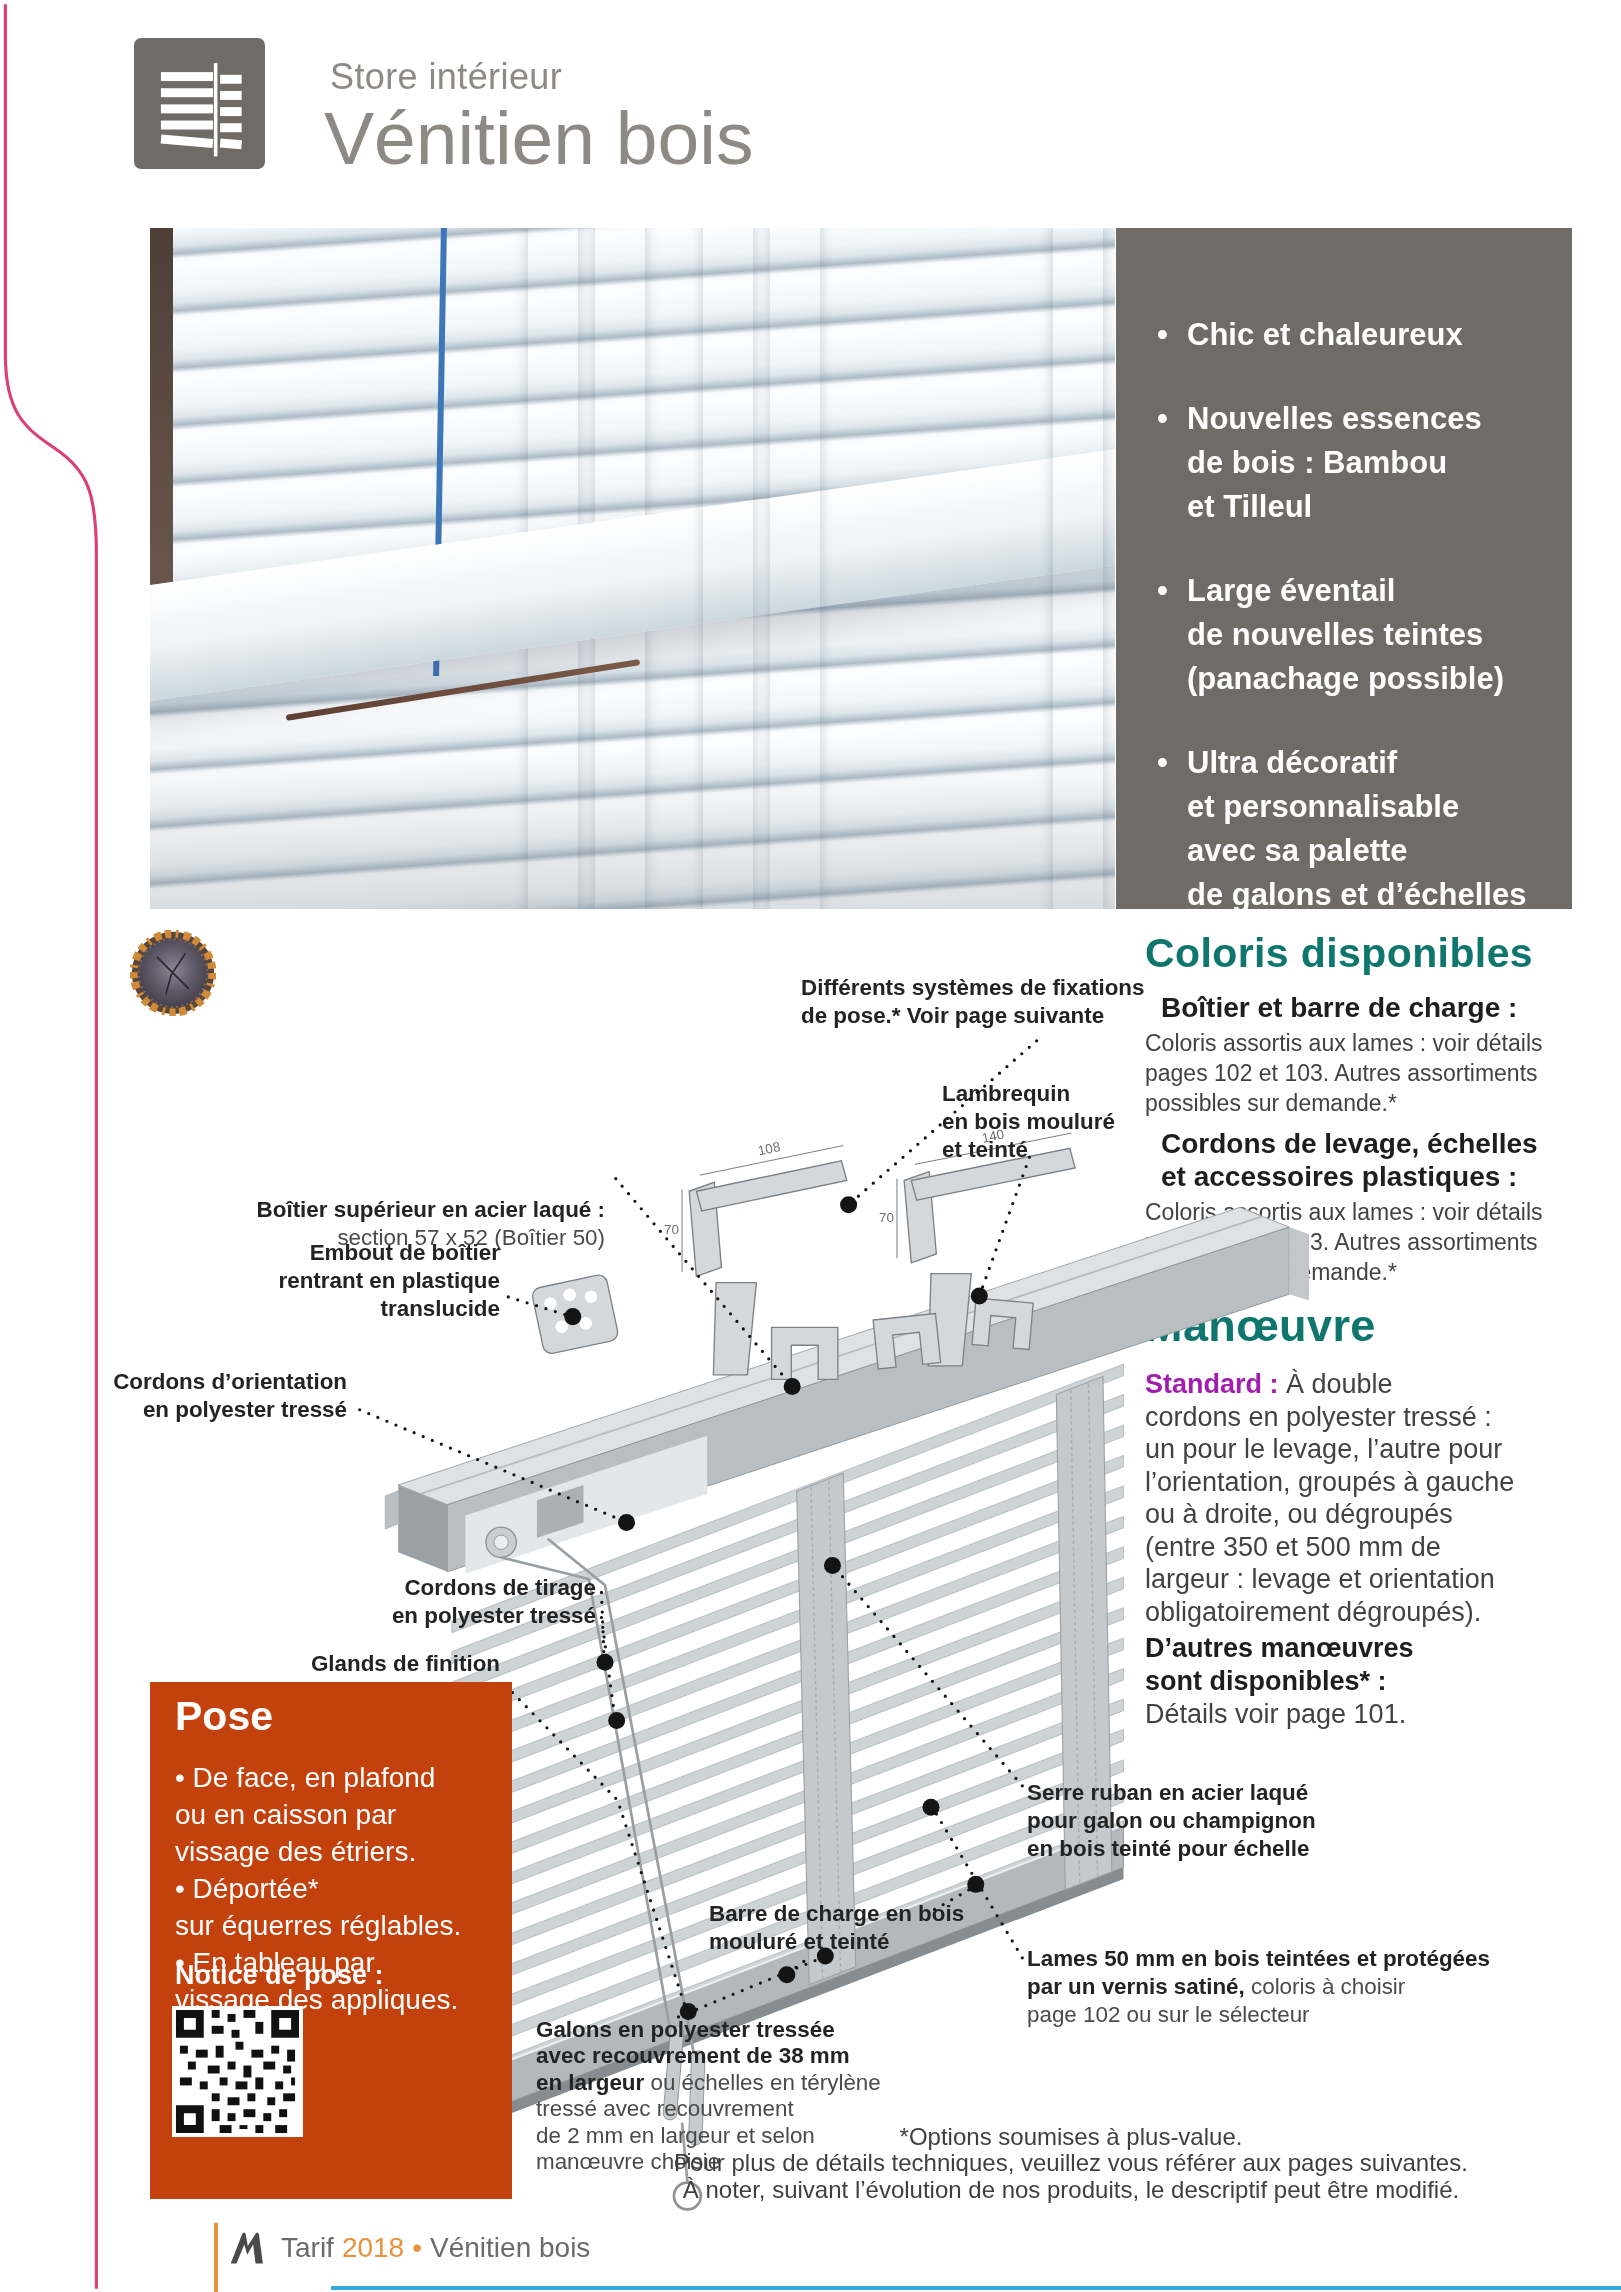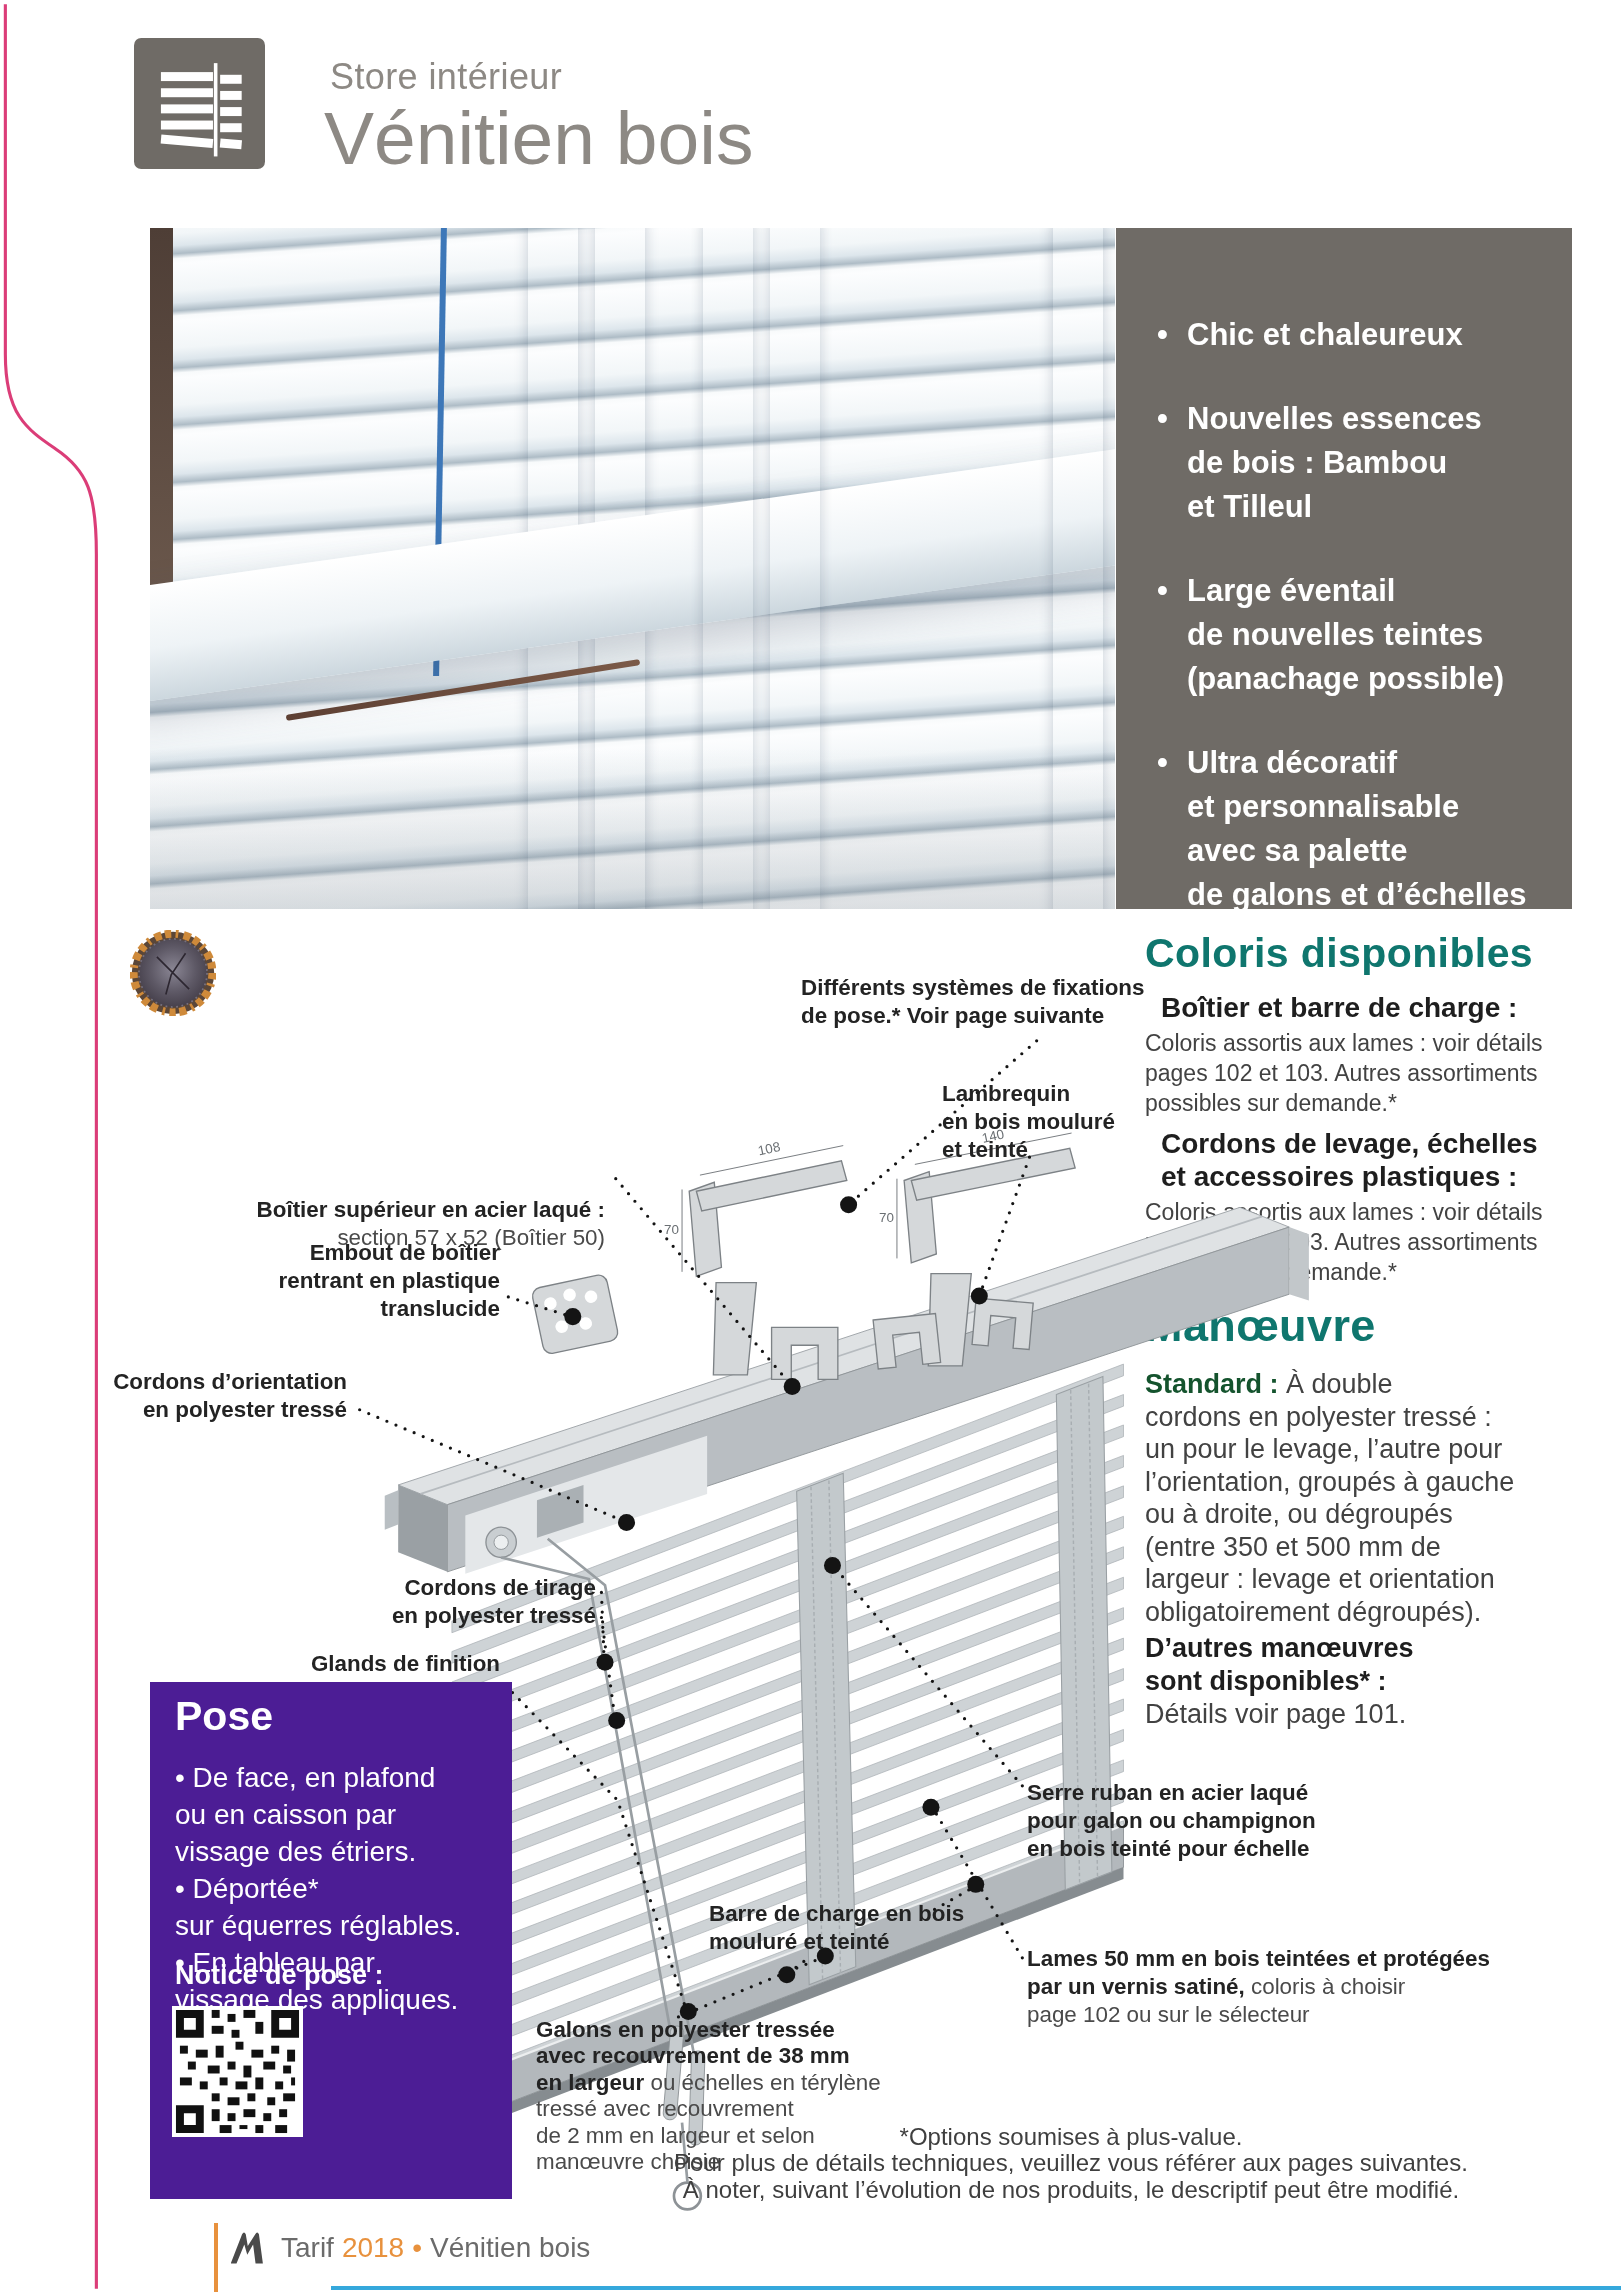--- a/index.html
+++ b/index.html
@@ -35,27 +35,27 @@
   .gb-item{display:flex;margin-bottom:40px;font-size:31px;line-height:44px;font-weight:bold;}
   .gb-dot{width:30px;flex:0 0 30px;}
   
   .woodwrap{left:130px;top:930px;width:86px;height:86px;}
   .intro{left:235px;top:931px;font-size:29.6px;line-height:37px;color:#4e4c4a;}
   
   .rcol-h{font-size:41px;font-weight:bold;color:#0f766e;letter-spacing:0.4px;}
   .sec-title{font-size:28px;font-weight:bold;color:#1e1e1e;line-height:33px;margin-left:16px;}
   .sec-body{font-size:23px;line-height:30px;color:#424242;}
   .std{font-size:27px;line-height:32.5px;color:#424242;}
-  .std b,.sec-bold{color:#14532d;}
+  .std b,.sec-bold{color:#a21caf;}
   
   .lbl{font-size:22.4px;line-height:28px;font-weight:bold;color:#232323;}
   .lbl .rg{font-weight:normal;color:#4a4a4a;}
   .r{text-align:right;}
   
-  .pose{left:150px;top:1682px;width:362px;height:517px;background:#4c1d95;color:#ffffff;box-sizing:border-box;}
+  .pose{left:150px;top:1682px;width:362px;height:517px;background:#c2410c;color:#ffffff;box-sizing:border-box;}
   .pose-h{position:absolute;left:25px;top:10.7px;font-size:41px;font-weight:bold;}
   .pose-b{position:absolute;left:25px;top:77px;font-size:28px;line-height:37px;}
   .pose-n{position:absolute;left:25px;top:278px;font-size:27px;font-weight:bold;}
   .qr{position:absolute;left:21.5px;top:324px;width:131px;height:131px;background:#ffffff;}
   
   .fnotes{left:537px;top:2124px;width:1068px;text-align:center;font-size:24px;line-height:26.4px;color:#3f3f3f;}
   .f-vline{left:214px;top:2223px;width:3.6px;height:70px;background:#e8913d;}
   .footer{left:231px;top:2226px;display:flex;align-items:center;font-size:28px;color:#6b6b6b;}
   .footer .yr,.footer .sep{color:#e8913d;}
   .footer span{margin-right:8px;}

